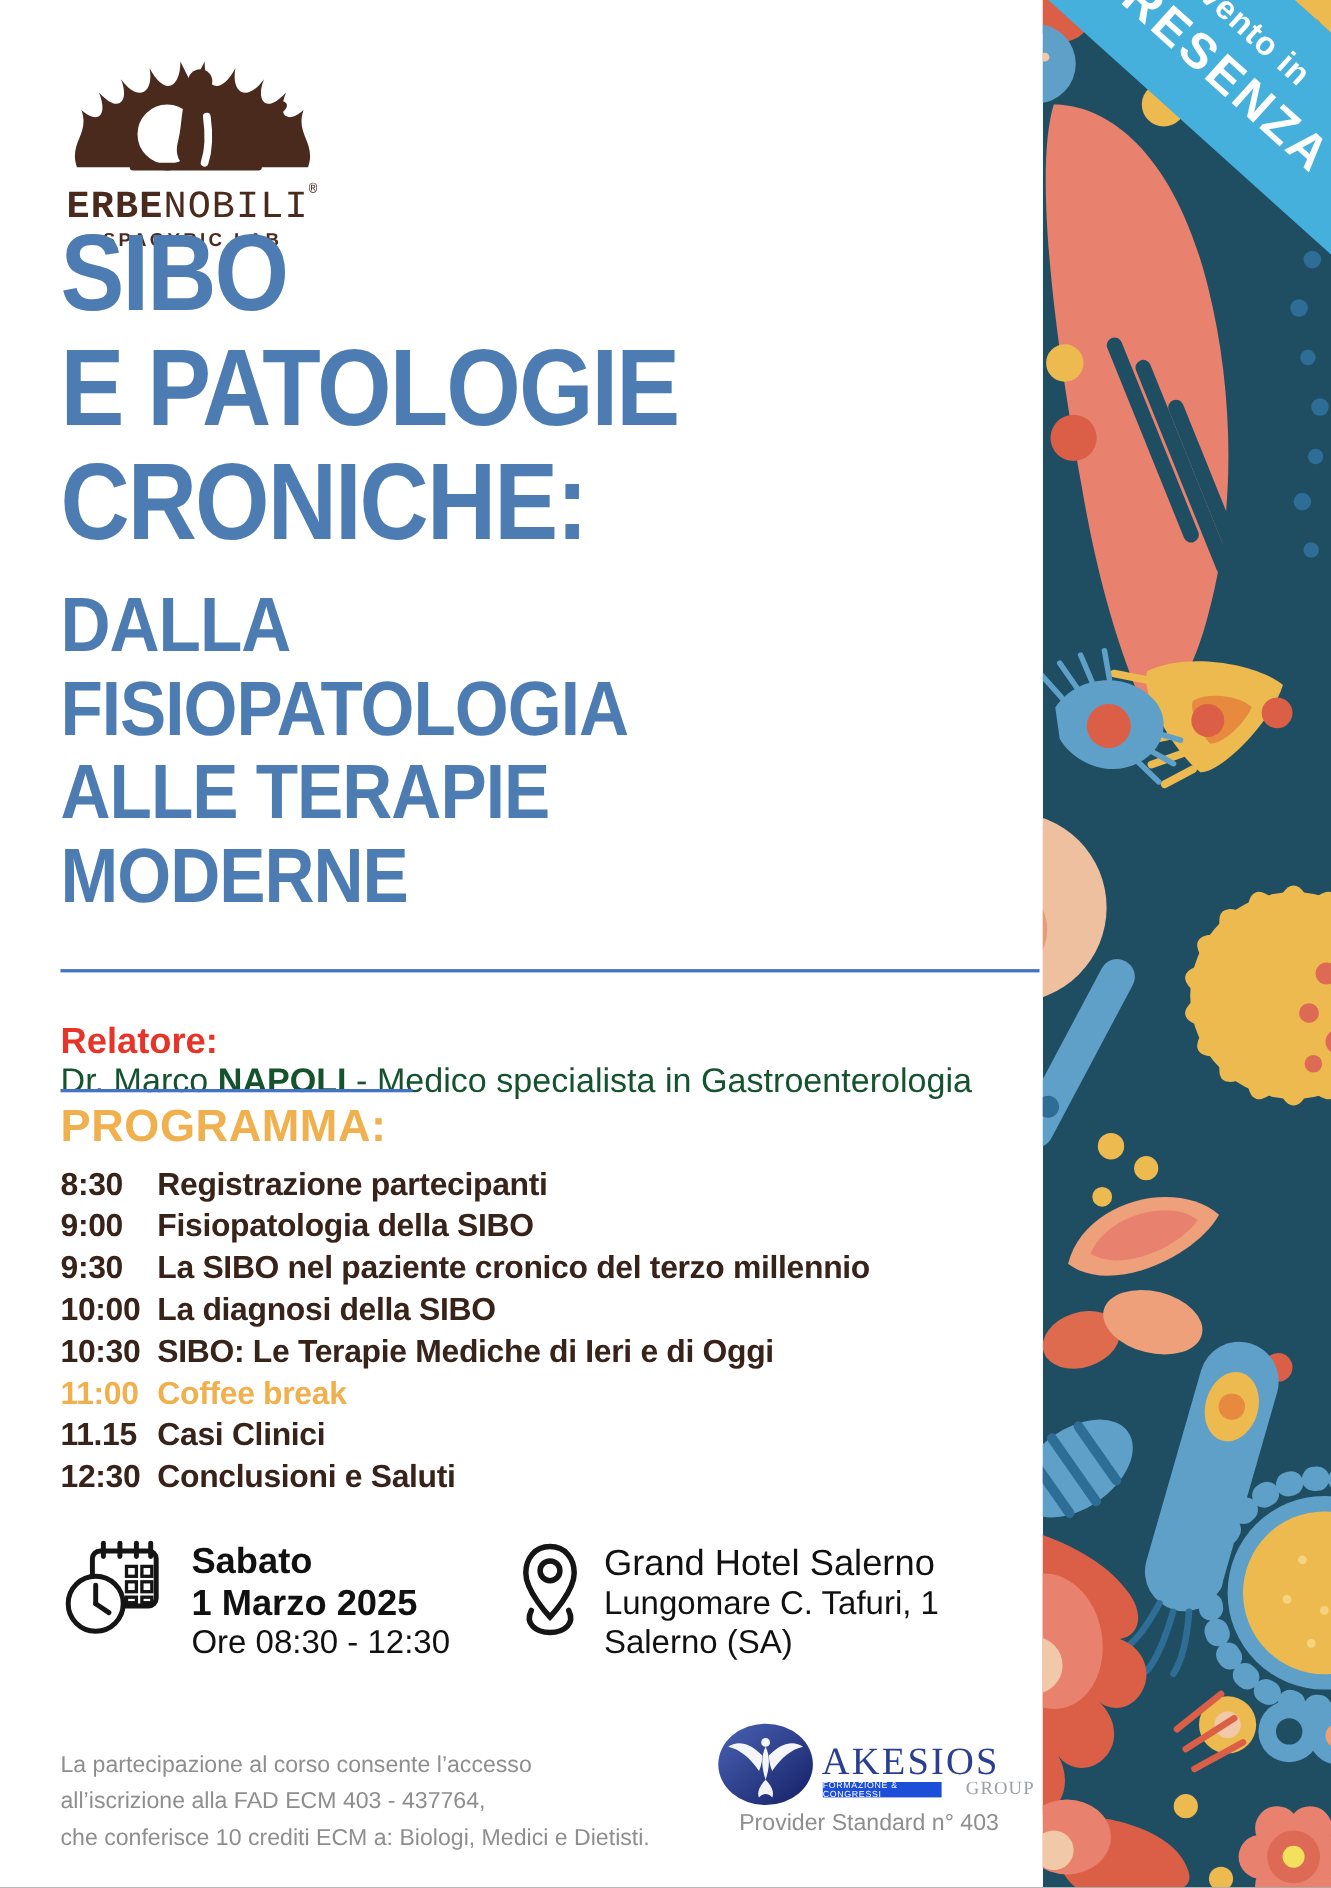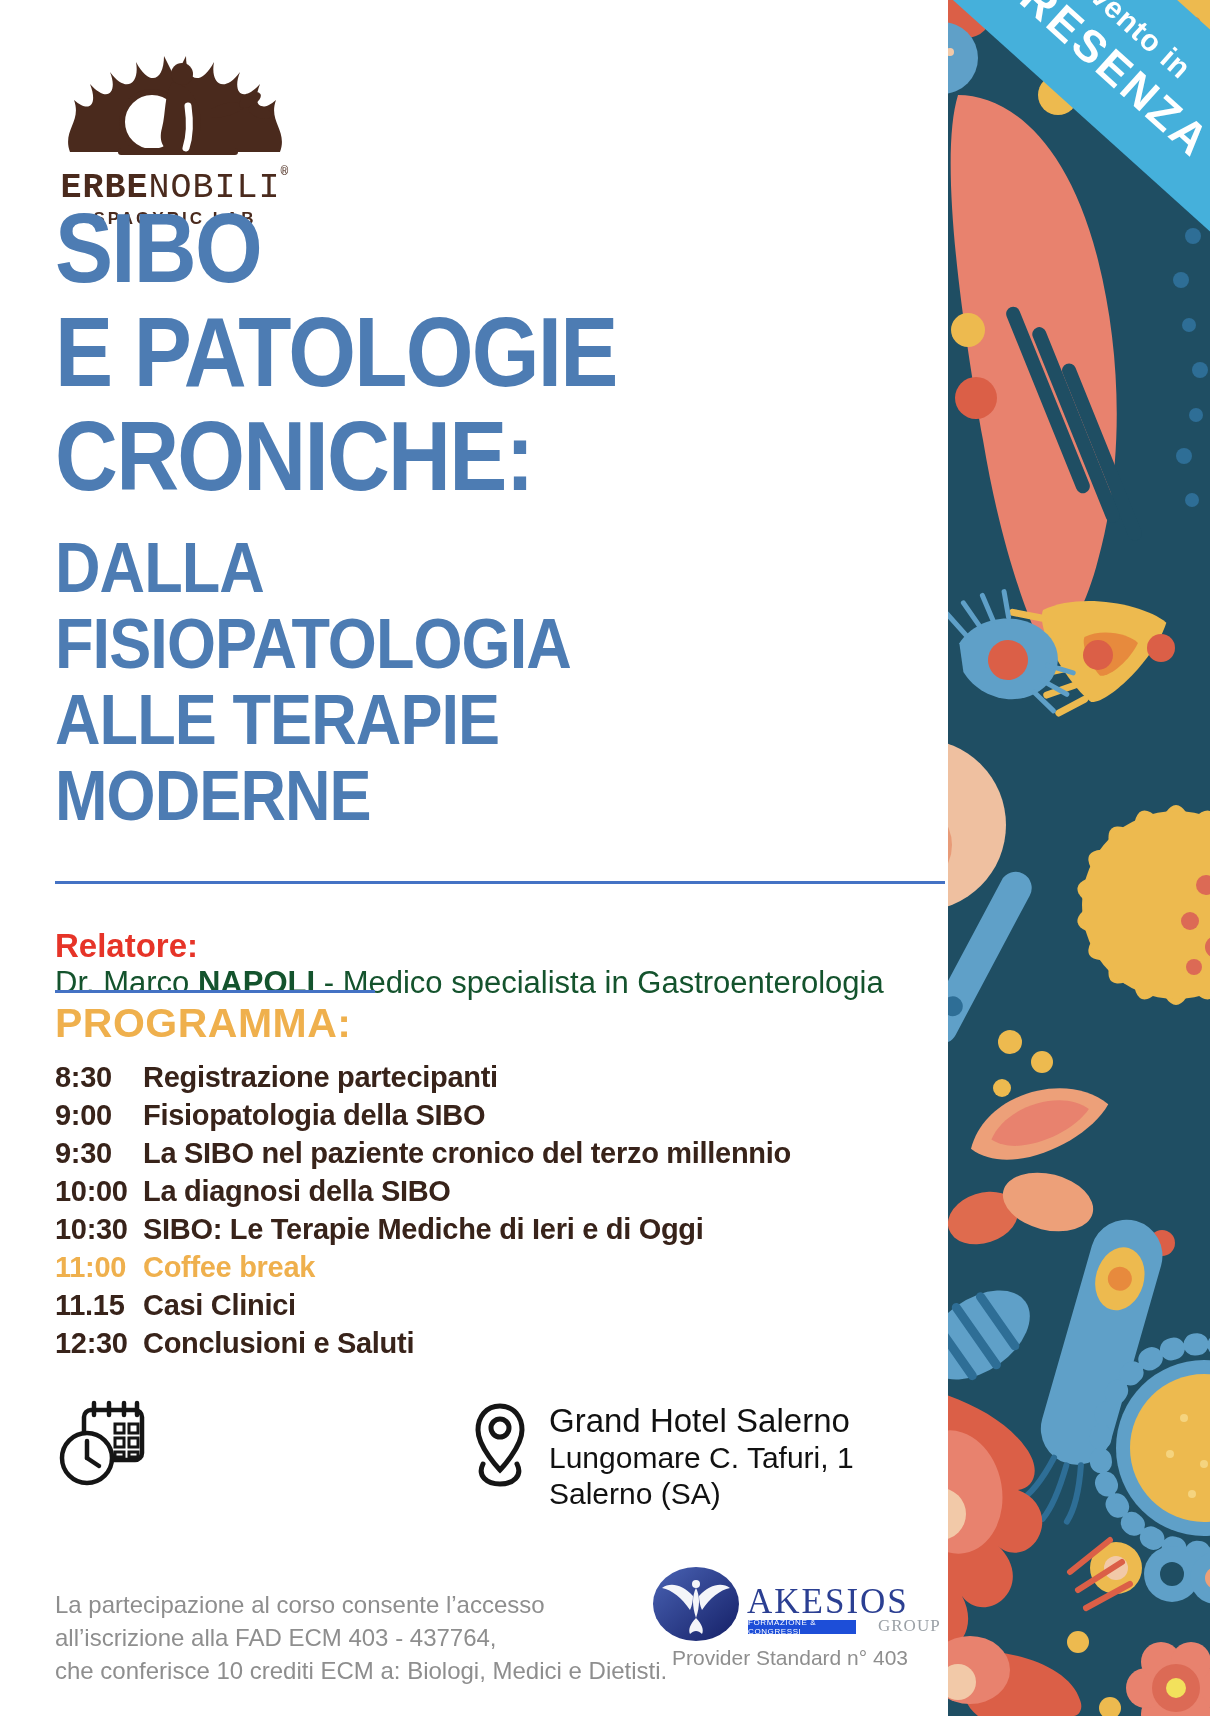--- a/index.html
+++ b/index.html
@@ -46,21 +46,21 @@
   
   .when{position:absolute;left:58px;top:1400px;display:flex;}
   .when .txt{margin-left:24px;color:#111;}
   .when .d1,.when .d2{font-size:33px;line-height:38px;font-weight:800;}
   .when .d3{font-size:30px;line-height:36px;}
   .where{position:absolute;left:473px;top:1402px;display:flex;}
   .where .txt{margin-left:22px;color:#111;}
   .where .v1{font-size:33px;line-height:38px;font-weight:400;}
   .where .v2,.where .v3{font-size:30px;line-height:36px;}
   
-  .footer{position:absolute;left:55px;top:1588px;color:#8E8E8E;font-size:24px;line-height:33px;}
+  .footer{position:absolute;left:55px;top:1588px;color:#8E8E8E;font-size:21px;line-height:33px;}
   
   .akesios{position:absolute;left:652px;top:1560px;width:290px;}
   .ak-word{position:absolute;left:95px;top:22px;font-family:"Liberation Serif", serif;
            font-size:35px;color:#2B3F92;letter-spacing:2px;font-weight:400;}
   .ak-bar{position:absolute;left:96px;top:60px;width:108px;height:14px;background:#1d4ed8;
           color:#fff;font-size:8px;letter-spacing:0.6px;display:flex;align-items:center;justify-content:center;}
   .ak-group{position:absolute;left:226px;top:56px;font-family:"Liberation Serif", serif;
             font-size:17px;color:#9AA0A6;letter-spacing:1px;}
   .provider{position:absolute;left:20px;top:86px;color:#8E8E8E;font-size:21px;width:260px;}
 </style>
@@ -373,20 +373,25 @@
           <rect x="71" y="38" width="9" height="9"></rect>
         <rect x="57" y="52" width="9" height="5"></rect>
           <rect x="71" y="52" width="9" height="5"></rect>
       </g>
       <circle cx="29" cy="58" r="25" fill="#ffffff" stroke="#151515" stroke-width="4.5"></circle>
       <g stroke="#151515" stroke-width="4.5" stroke-linecap="round">
         <line x1="29" y1="58" x2="29" y2="41"></line>
           <line x1="29" y1="58" x2="41" y2="66"></line>
       </g>
     </svg>
+    <div class="txt">
+      <div class="d1">Sabato</div>
+      <div class="d2">1 Marzo 2025</div>
+      <div class="d3">Ore 08:30 - 12:30</div>
+    </div>
   </div>
 
   <div class="where">
     <svg width="54" height="88" viewBox="0 0 54 88">
       <g fill="none" stroke="#151515" stroke-width="5" stroke-linecap="round">
         <path d="M 10,62 C 4,74 14,82 27,82 C 40,82 50,74 44,62"></path>
         <path d="M 27,4 C 13,4 5,15 5,28 C 5,45 27,68 27,68 C 27,68 49,45 49,28 C 49,15 41,4 27,4 Z" fill="#ffffff"></path>
         <circle cx="27" cy="26" r="9"></circle>
       </g>
     </svg>

